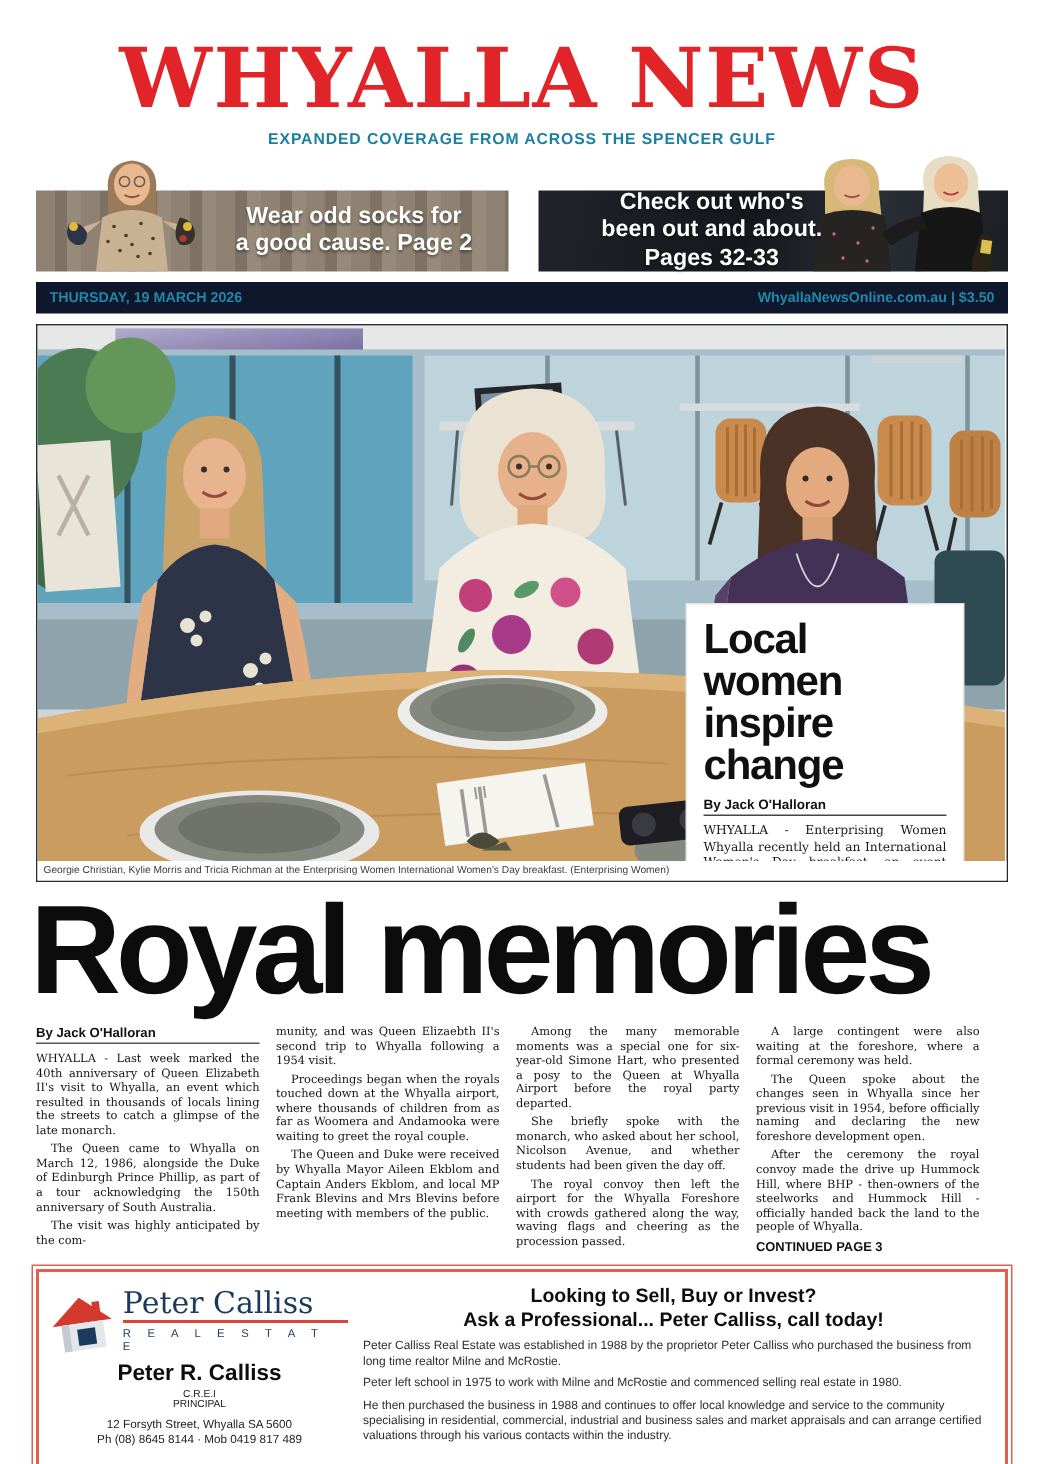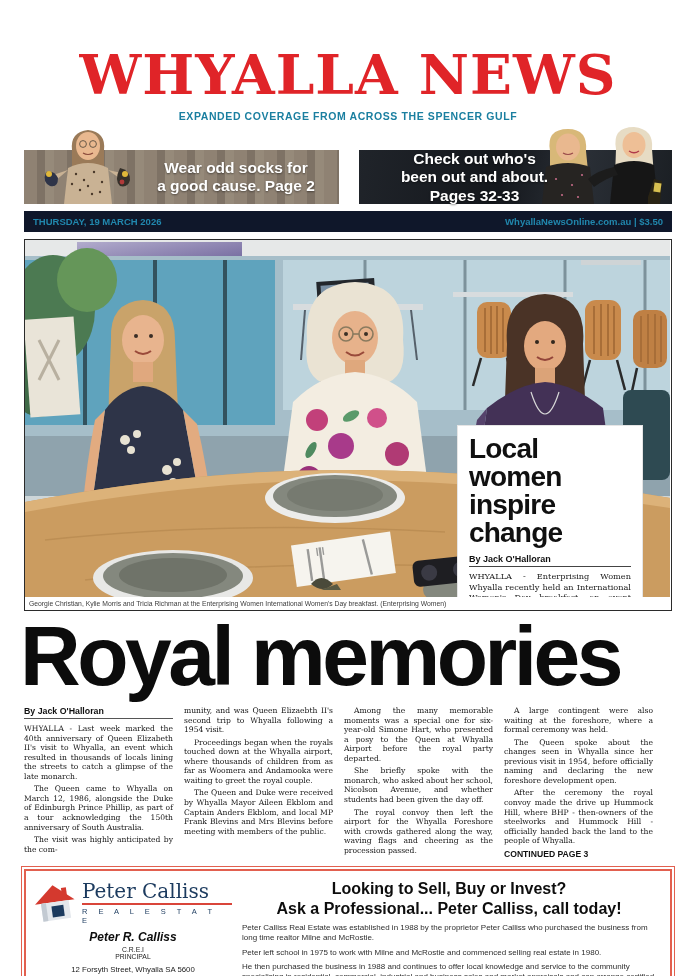--- a/index.html
+++ b/index.html
@@ -1,21 +1,21 @@
 <!DOCTYPE html>
 <html><head>
 <meta charset="utf-8">
 <style>
   * { margin:0; padding:0; box-sizing:border-box; }
   html,body { background:#ffffff; }
   body {
     width:696px; height:976px; margin:0 auto; position:relative;
     font-family:"Liberation Sans", sans-serif; overflow:hidden;
   }
-  .page { width:696px; height:976px; padding:47px 24px 0 24px; position:relative; }
+  .page { width:696px; height:976px; padding:24px 24px 0 24px; position:relative; }
 
   
   .masthead { text-align:center; }
   .masthead h1 {
     font-family:"DejaVu Serif", serif; font-weight:bold;
     font-size:55px; line-height:1; color:#e02428; letter-spacing:1px;
   }
   .tagline {
     text-align:center; color:#1a7fa0; font-weight:bold; font-size:10.5px;
     letter-spacing:.6px; margin-top:8px;
@@ -90,33 +90,33 @@
   .col p.ind { text-indent:10px; }
   .col .continued { margin-top:1px; text-align:left; font-size:8.6px; }
 
   
   .ad {
     margin-top:10px; border:2px solid #e2604f; outline:1px solid #e2604f;
     outline-offset:2px; background:#ffffff; display:flex; padding:8px 10px 6px 8px;
     position:relative; height:138px;
   }
   .ad-left { width:198px; text-align:center; padding-top:2px; }
-  .logo-row { display:flex; align-items:center; justify-content:center; gap:6px; }
+  .logo-row { display:flex; align-items:flex-end; justify-content:center; gap:6px; }
   .logo-text { text-align:left; }
   .brand {
     font-family:"DejaVu Serif", serif; color:#1b3a5e; font-size:20px; line-height:1;
   }
   .brand-rule { height:2px; background:#d9453a; margin:2px 0 2px 0; }
   .brand-sub { color:#1b3a5e; font-size:7.5px; letter-spacing:4.5px; }
-  .agent { font-size:12px; font-weight:bold; font-style:italic; color:#0d0d0d; margin-top:5px; }
+  .agent { font-size:15px; font-weight:bold; color:#0d0d0d; margin-top:5px; }
   .cred { font-size:6.8px; color:#222; margin-top:2px; }
   .role { font-size:6.8px; color:#222; }
   .addr { font-size:7.8px; color:#222; margin-top:5px; line-height:1.35; }
   .ad-right { flex:1; padding:0 4px 0 10px; }
-  .ad-h { text-align:center; font-weight:bold; font-size:16px; color:#0d0d0d; line-height:1.25; }
+  .ad-h { text-align:center; font-weight:bold; font-size:13px; color:#0d0d0d; line-height:1.25; }
   .ad-right p { font-size:8px; color:#2e2e2e; line-height:1.3; margin-top:4px; }
 </style>
 </head>
 <body>
 
 <div class="page">
 
   <div class="masthead">
     <h1>WHYALLA NEWS</h1>
   </div>

